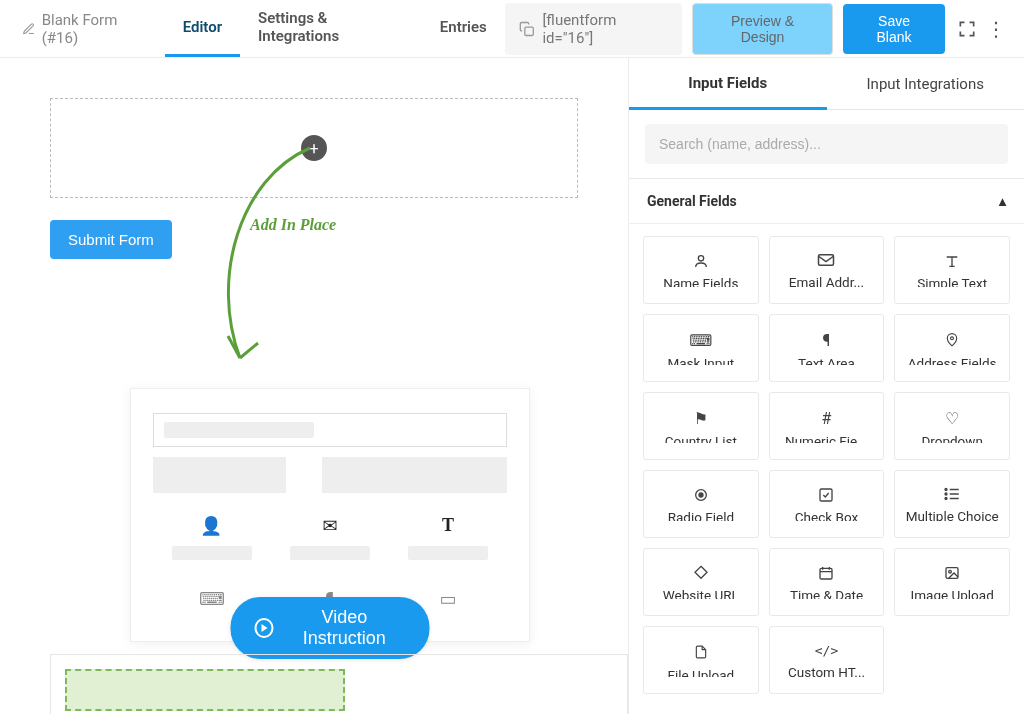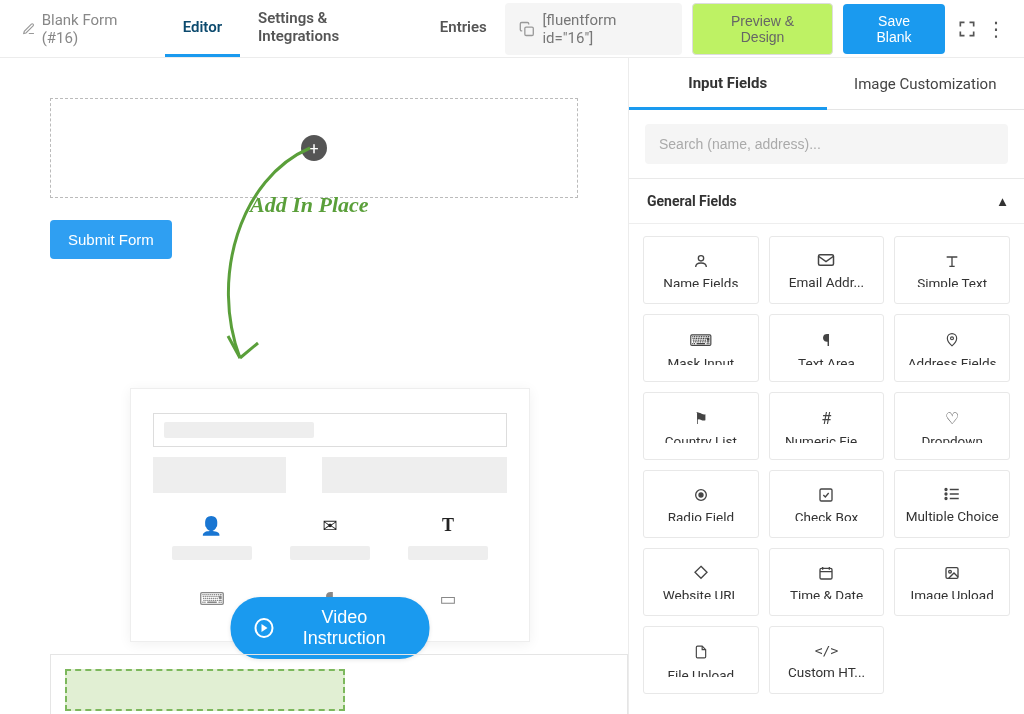--- a/index.html
+++ b/index.html
@@ -56,21 +56,21 @@
   }
   .shortcode-box svg { width: 16px; height: 16px; stroke: #999; }
   .btn {
     padding: 9px 16px;
     border-radius: 4px;
     font-size: 14px;
     cursor: pointer;
     border: none;
     margin-right: 10px;
   }
-  .btn-outline { background: #bef264; border: 1px solid #ddd; color: #666; }
+  .btn-outline { background: #7dd3fc; border: 1px solid #ddd; color: #666; }
   .btn-primary { background: #1a9aef; color: #fff; font-weight: 500; }
   .icon-btn {
     width: 26px; height: 26px;
     display: flex; align-items: center; justify-content: center;
     cursor: pointer;
     color: #555;
   }
   .icon-btn svg { width: 20px; height: 20px; stroke: #555; fill: none; stroke-width: 2; }
   .dots-vert { font-size: 20px; line-height: 1; padding: 0 6px; cursor: pointer; color: #555; }
   
@@ -104,24 +104,24 @@
     color: #fff;
     border: none;
     border-radius: 4px;
     padding: 11px 18px;
     font-size: 15px;
     cursor: pointer;
   }
   .add-in-place {
     position: absolute;
     left: 250px;
-    top: 134px;
+    top: 158px;
     font-family: "Comic Sans MS", cursive;
     font-style: italic;
-    font-size: 22px;
+    font-size: 16px;
     font-weight: 600;
     color: #5a9f3a;
   }
   .arrow-svg {
     position: absolute;
     left: 200px;
     top: 80px;
     width: 140px;
     height: 230px;
     pointer-events: none;
@@ -335,21 +335,21 @@
     </div>
 
     <div class="bottom-slice">
       <div class="greenbox"></div>
     </div>
   </div>
 
   <div class="sidebar">
     <div class="side-tabs">
       <div class="side-tab active">Input Fields</div>
-      <div class="side-tab">Image Customization</div>
+      <div class="side-tab">Input Integrations</div>
     </div>
     <div class="search-wrap">
       <input class="search-input" placeholder="Search (name, address)..." style="">
     </div>
     <div class="section-header">
       <span>General Fields</span>
       <span class="chev">▴</span>
     </div>
     <div class="field-grid" id="field-grid">
 

